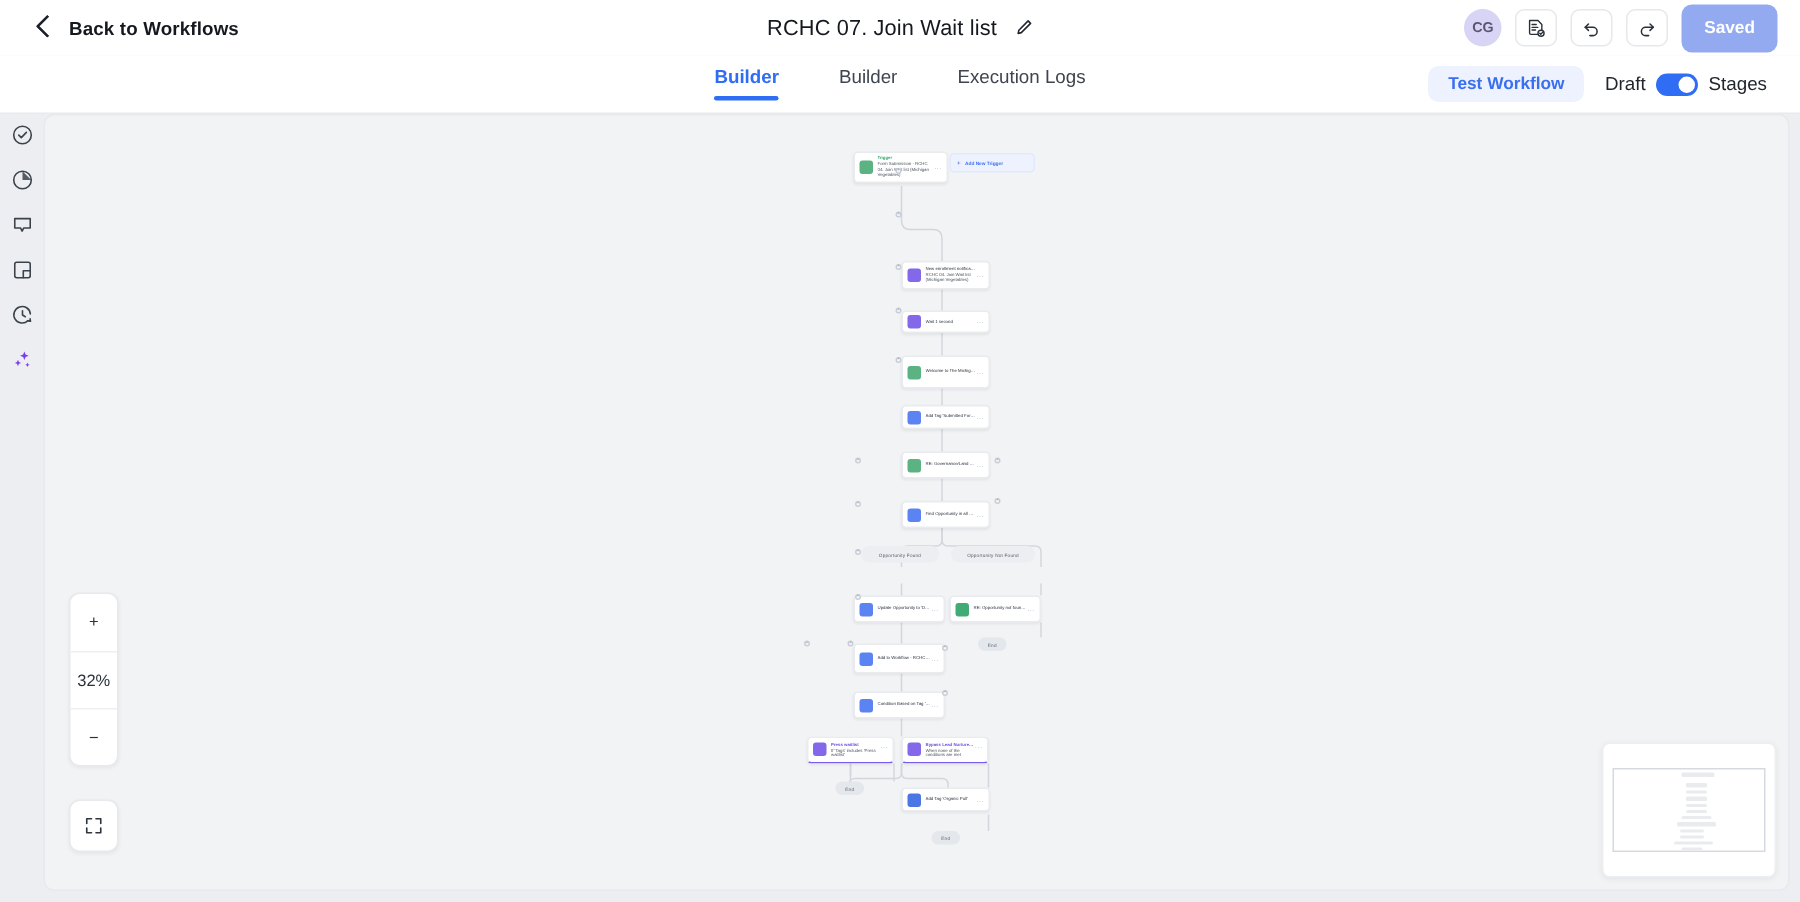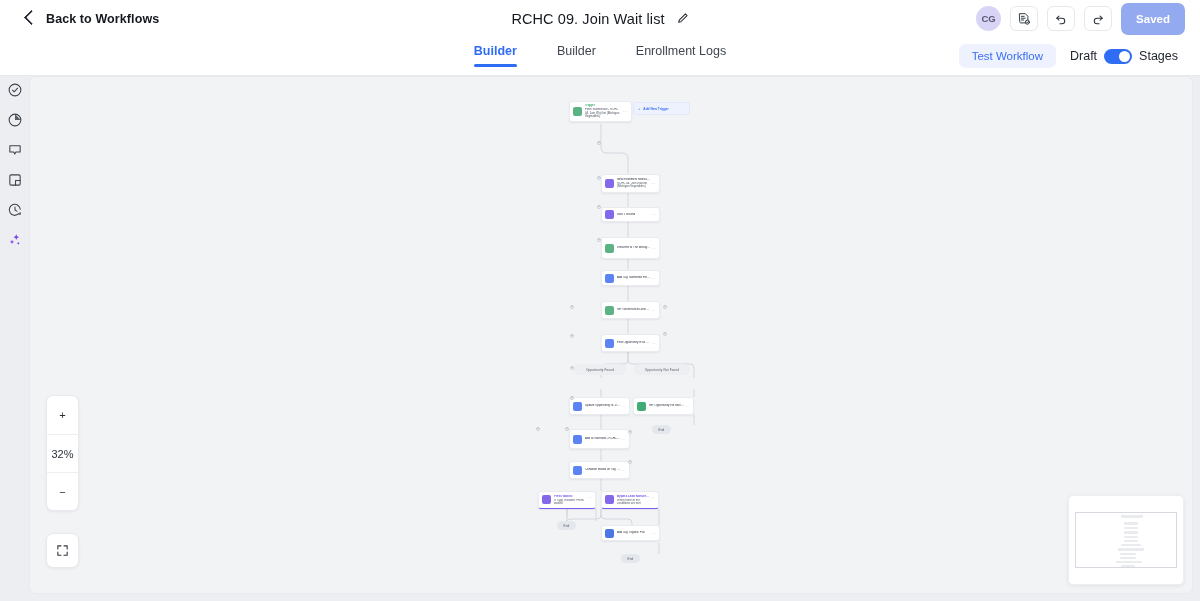--- a/index.html
+++ b/index.html
@@ -85,21 +85,21 @@
     content: ""; position: absolute; left: 0; right: 0; bottom: 0;
     height: 2.5px; background: #2f6df4; border-radius: 2px;
   }
   .tab-right {
     margin-left: auto; margin-right: 22px;
     display: flex; align-items: center; gap: 14px;
     position: relative; z-index: 3;
   }
   .test-wf {
     background: #eef2fe; color: #3a6ff0;
-    font-size: 11.5px; font-weight: 400;
+    font-size: 11.5px; font-weight: 700;
     padding: 6px 13px; border-radius: 7px; cursor: pointer; border: none;
   }
   .pub-group { display: flex; align-items: center; gap: 7px; }
   .pub-label { font-size: 12.5px; color: #21262e; }
   .toggle {
     width: 28px; height: 15px; border-radius: 9px;
     background: #2f6df4; position: relative; cursor: pointer;
   }
   .toggle::after {
     content: ""; position: absolute; top: 2px; right: 2px;
@@ -232,21 +232,21 @@
 </head>
 <body>
 
 <div class="topbar">
   <div class="back-link">
     <span class="chev"></span>
     <span class="back-label">Back to Workflows</span>
   </div>
 
   <div class="title-wrap">
-    <span class="wf-title">RCHC 09. Join Wait list</span>
+    <span class="wf-title">RCHC 07. Join Wait list</span>
     <span>
       <svg class="pencil" viewBox="0 0 16 16" fill="none" stroke="#22272f" stroke-width="1.3" stroke-linecap="round" stroke-linejoin="round">
         <path d="M11.6 2.4l2 2-7.6 7.6-2.6.6.6-2.6z"></path>
       </svg>
     </span>
   </div>
 
   <div class="top-actions">
     <div class="avatar">CG</div>
     <div class="icon-btn">
@@ -270,21 +270,21 @@
       </svg>
     </div>
     <button class="saved-btn">Saved</button>
   </div>
 </div>
 
 <div class="tabbar">
   <div class="tabs">
     <div class="tab active">Builder</div>
     <div class="tab">Builder</div>
-    <div class="tab">Enrollment Logs</div>
+    <div class="tab">Execution Logs</div>
   </div>
   <div class="tab-right">
     <button class="test-wf">Test Workflow</button>
     <div class="pub-group">
       <span class="pub-label">Draft</span>
       <div class="toggle"></div>
       <span class="pub-label">Stages</span>
     </div>
   </div>
 </div>

